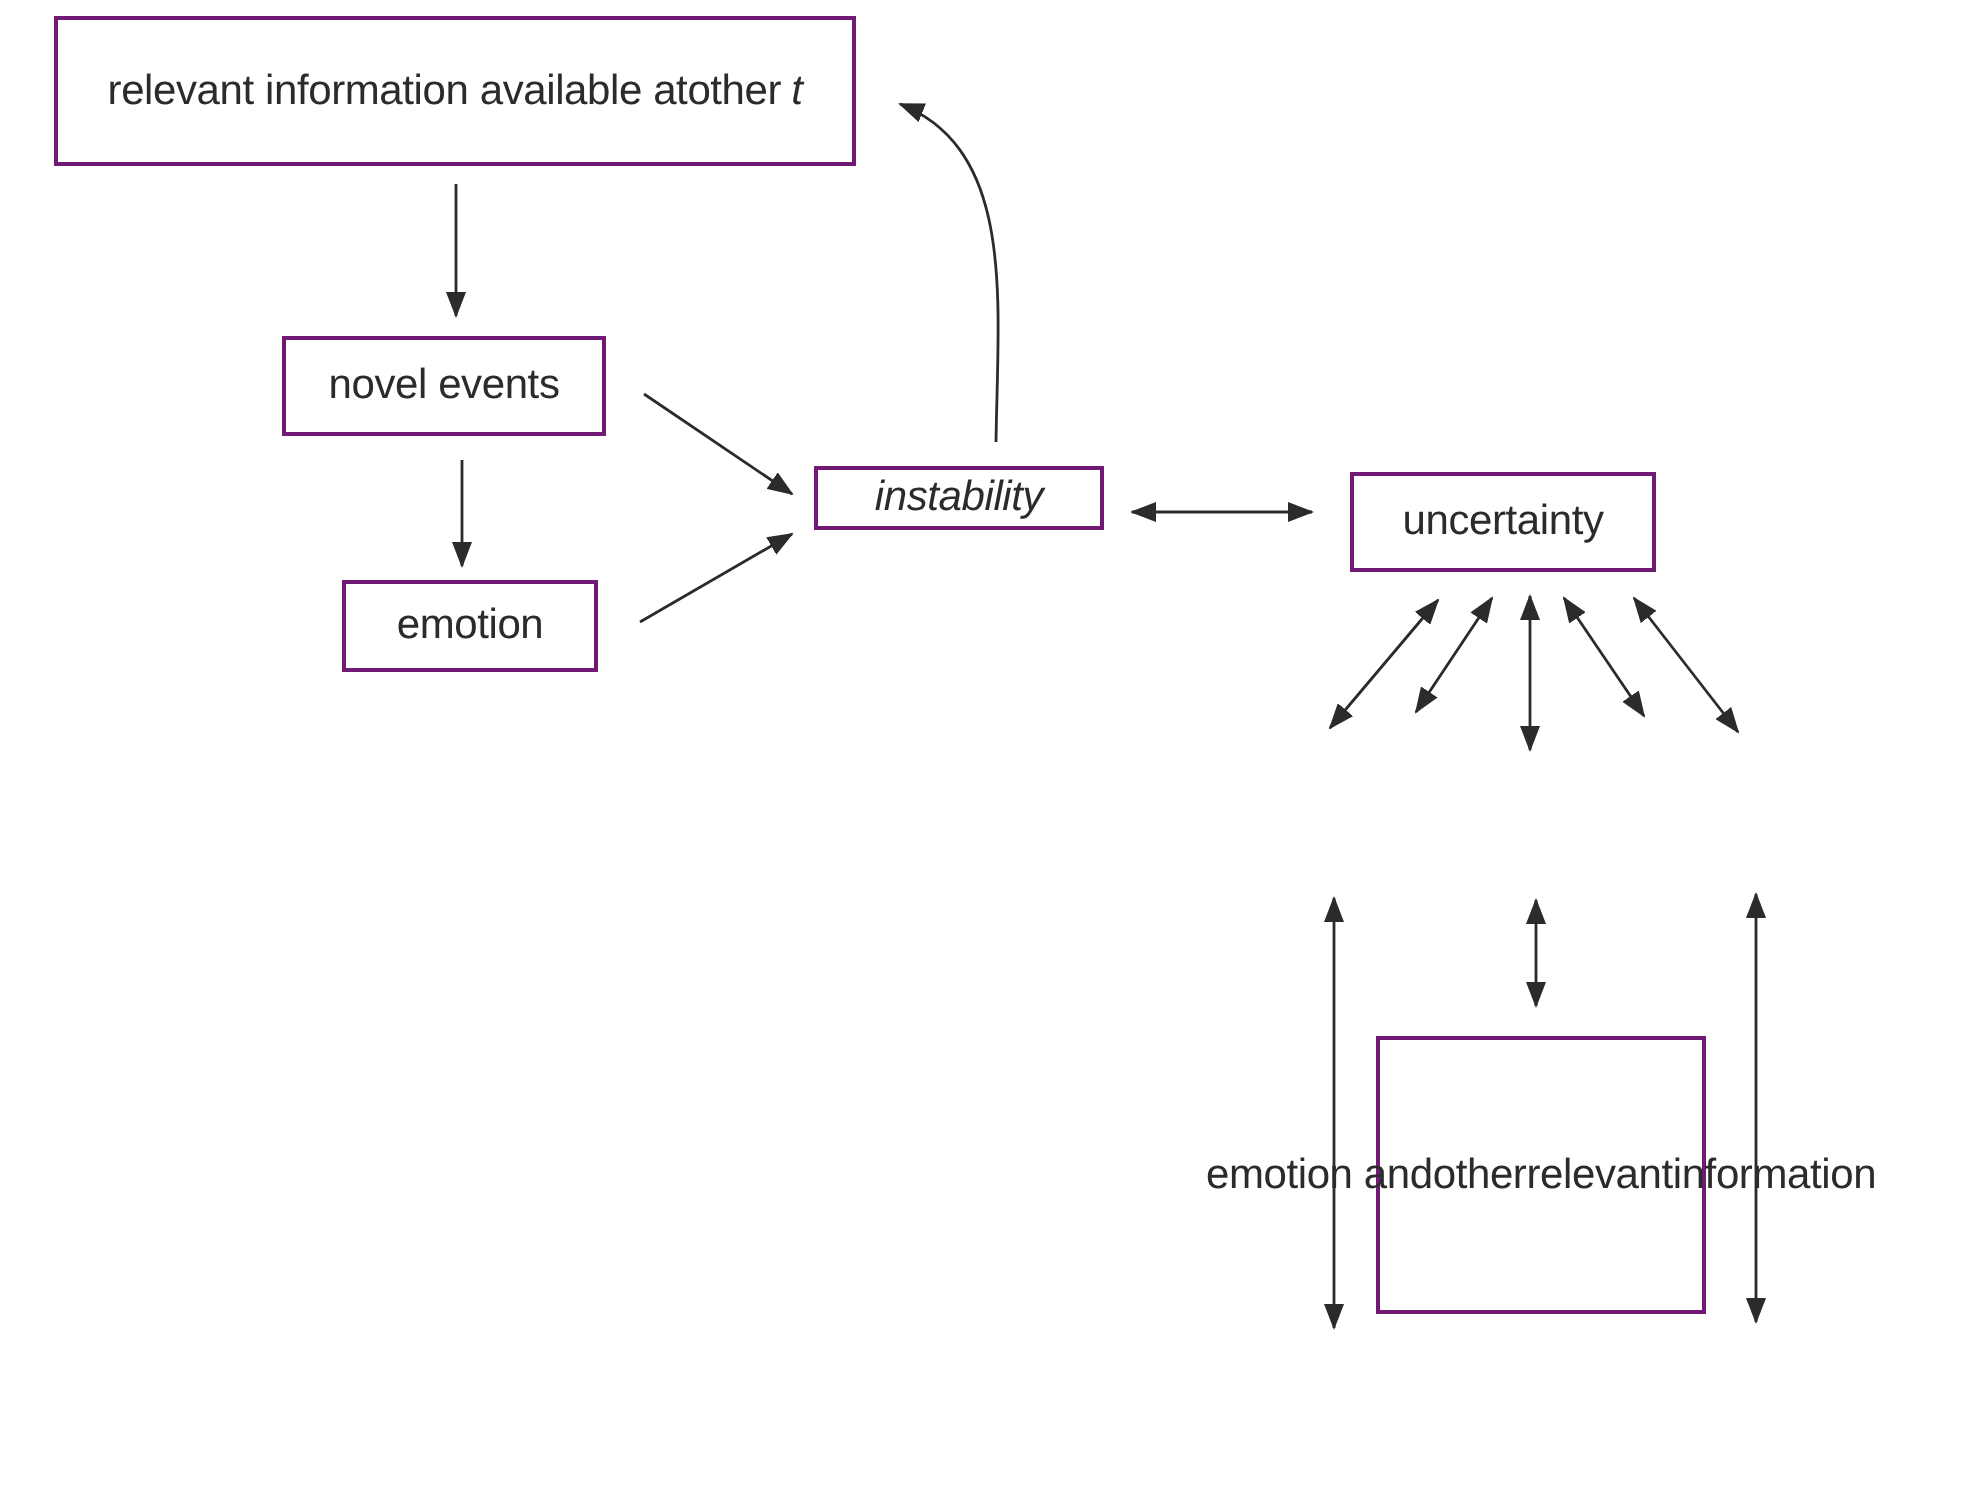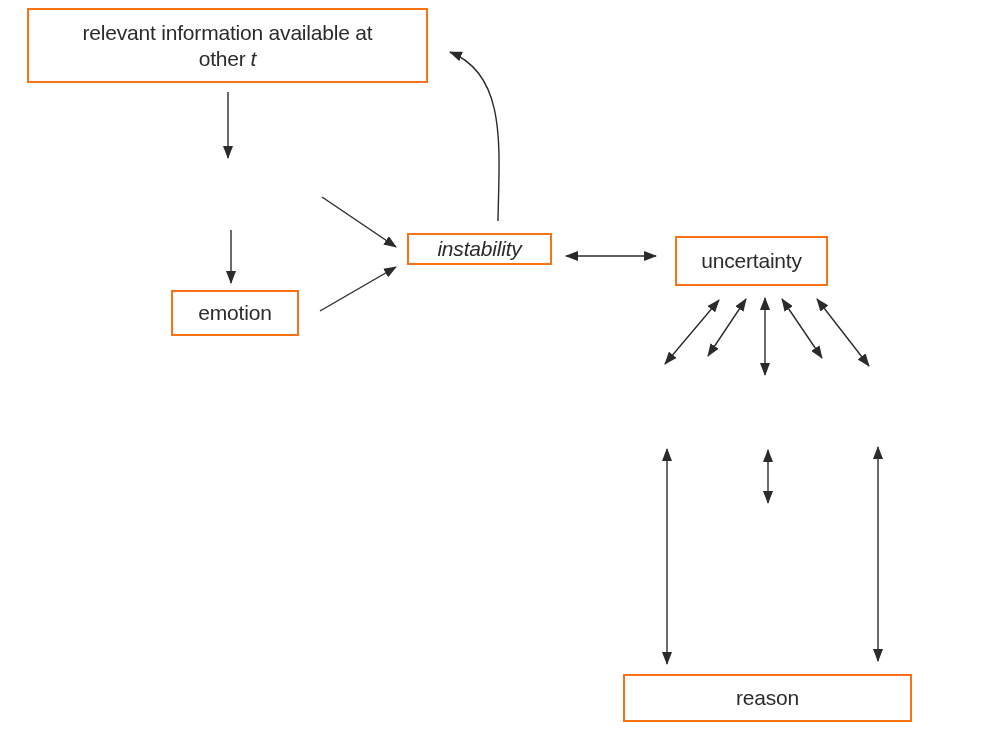--- a/index.html
+++ b/index.html
@@ -20,23 +20,23 @@
     position: absolute;
     left: 0;
     top: 0;
     width: 990px;
     height: 751px;
   }
   .node {
     position: absolute;
     box-sizing: border-box;
     background: #ffffff;
-    border: 2px solid #f97316;
+    border: 2px solid #701a75;
     display: flex;
-    flex-direction: column;
+    flex-direction: row;
     align-items: center;
     justify-content: center;
     text-align: center;
     font-size: 21px;
     line-height: 26px;
     color: #2b2b2b;
     letter-spacing: -0.2px;
   }
   .node .row { display: block; white-space: nowrap; }
   .italic-t { font-style: italic; margin-left: 5px; }
@@ -86,32 +86,38 @@
     <path class="edge" d="M878,447 L878,661" marker-start="url(#ah)" marker-end="url(#ah)"></path>
   </svg>
 
   <div class="node box-relevant-info">
     <span class="row">relevant information available at</span>
     <span class="row">
       <span>other</span><span class="italic-t">t</span>
     </span>
   </div>
 
+  <div class="node box-novel-events">
+    <span class="row">novel events</span>
+  </div>
 
   <div class="node box-emotion">
     <span class="row">emotion</span>
   </div>
 
   <div class="node box-instability">
     <span class="row">instability</span>
   </div>
 
   <div class="node box-uncertainty">
     <span class="row">uncertainty</span>
   </div>
 
 
+  <div class="node box-emotion-info">
+    <span class="row">emotion and</span>
+    <span class="row">other</span>
+    <span class="row">relevant</span>
+    <span class="row">information</span>
+  </div>
 
-  <div class="node box-reason">
-    <span class="row">reason</span>
-  </div>
 
 </div>
 
 </body></html>

